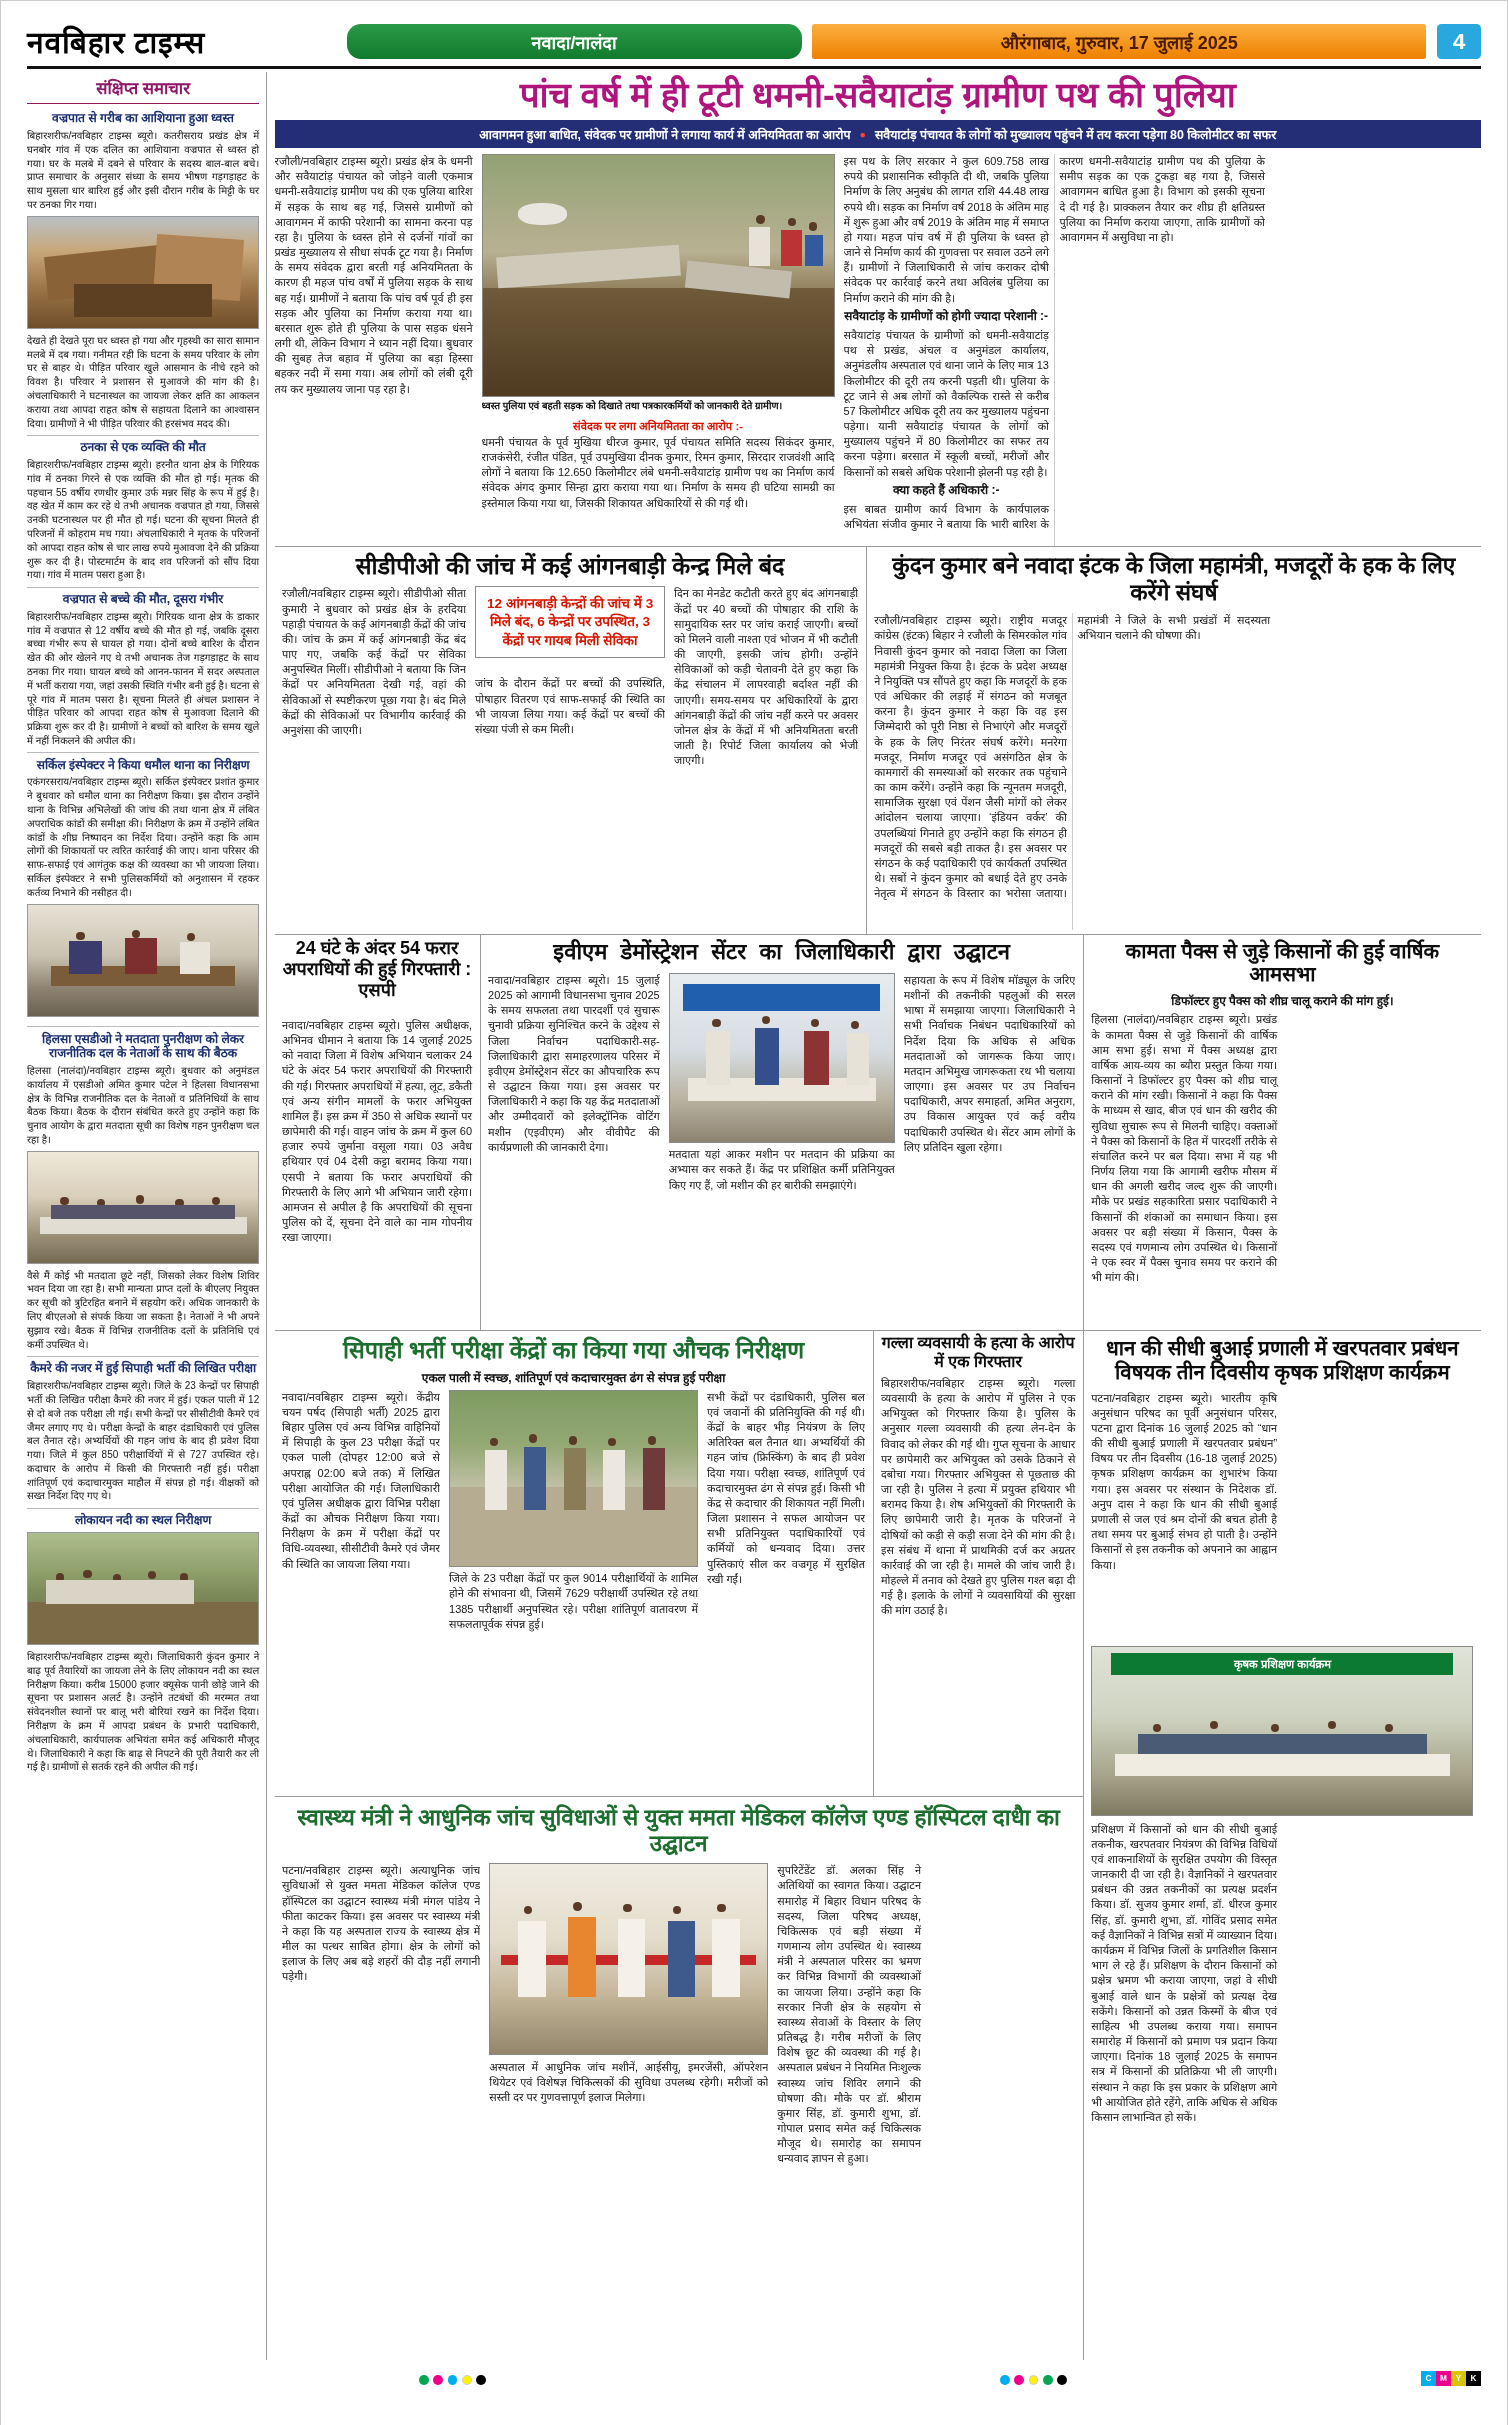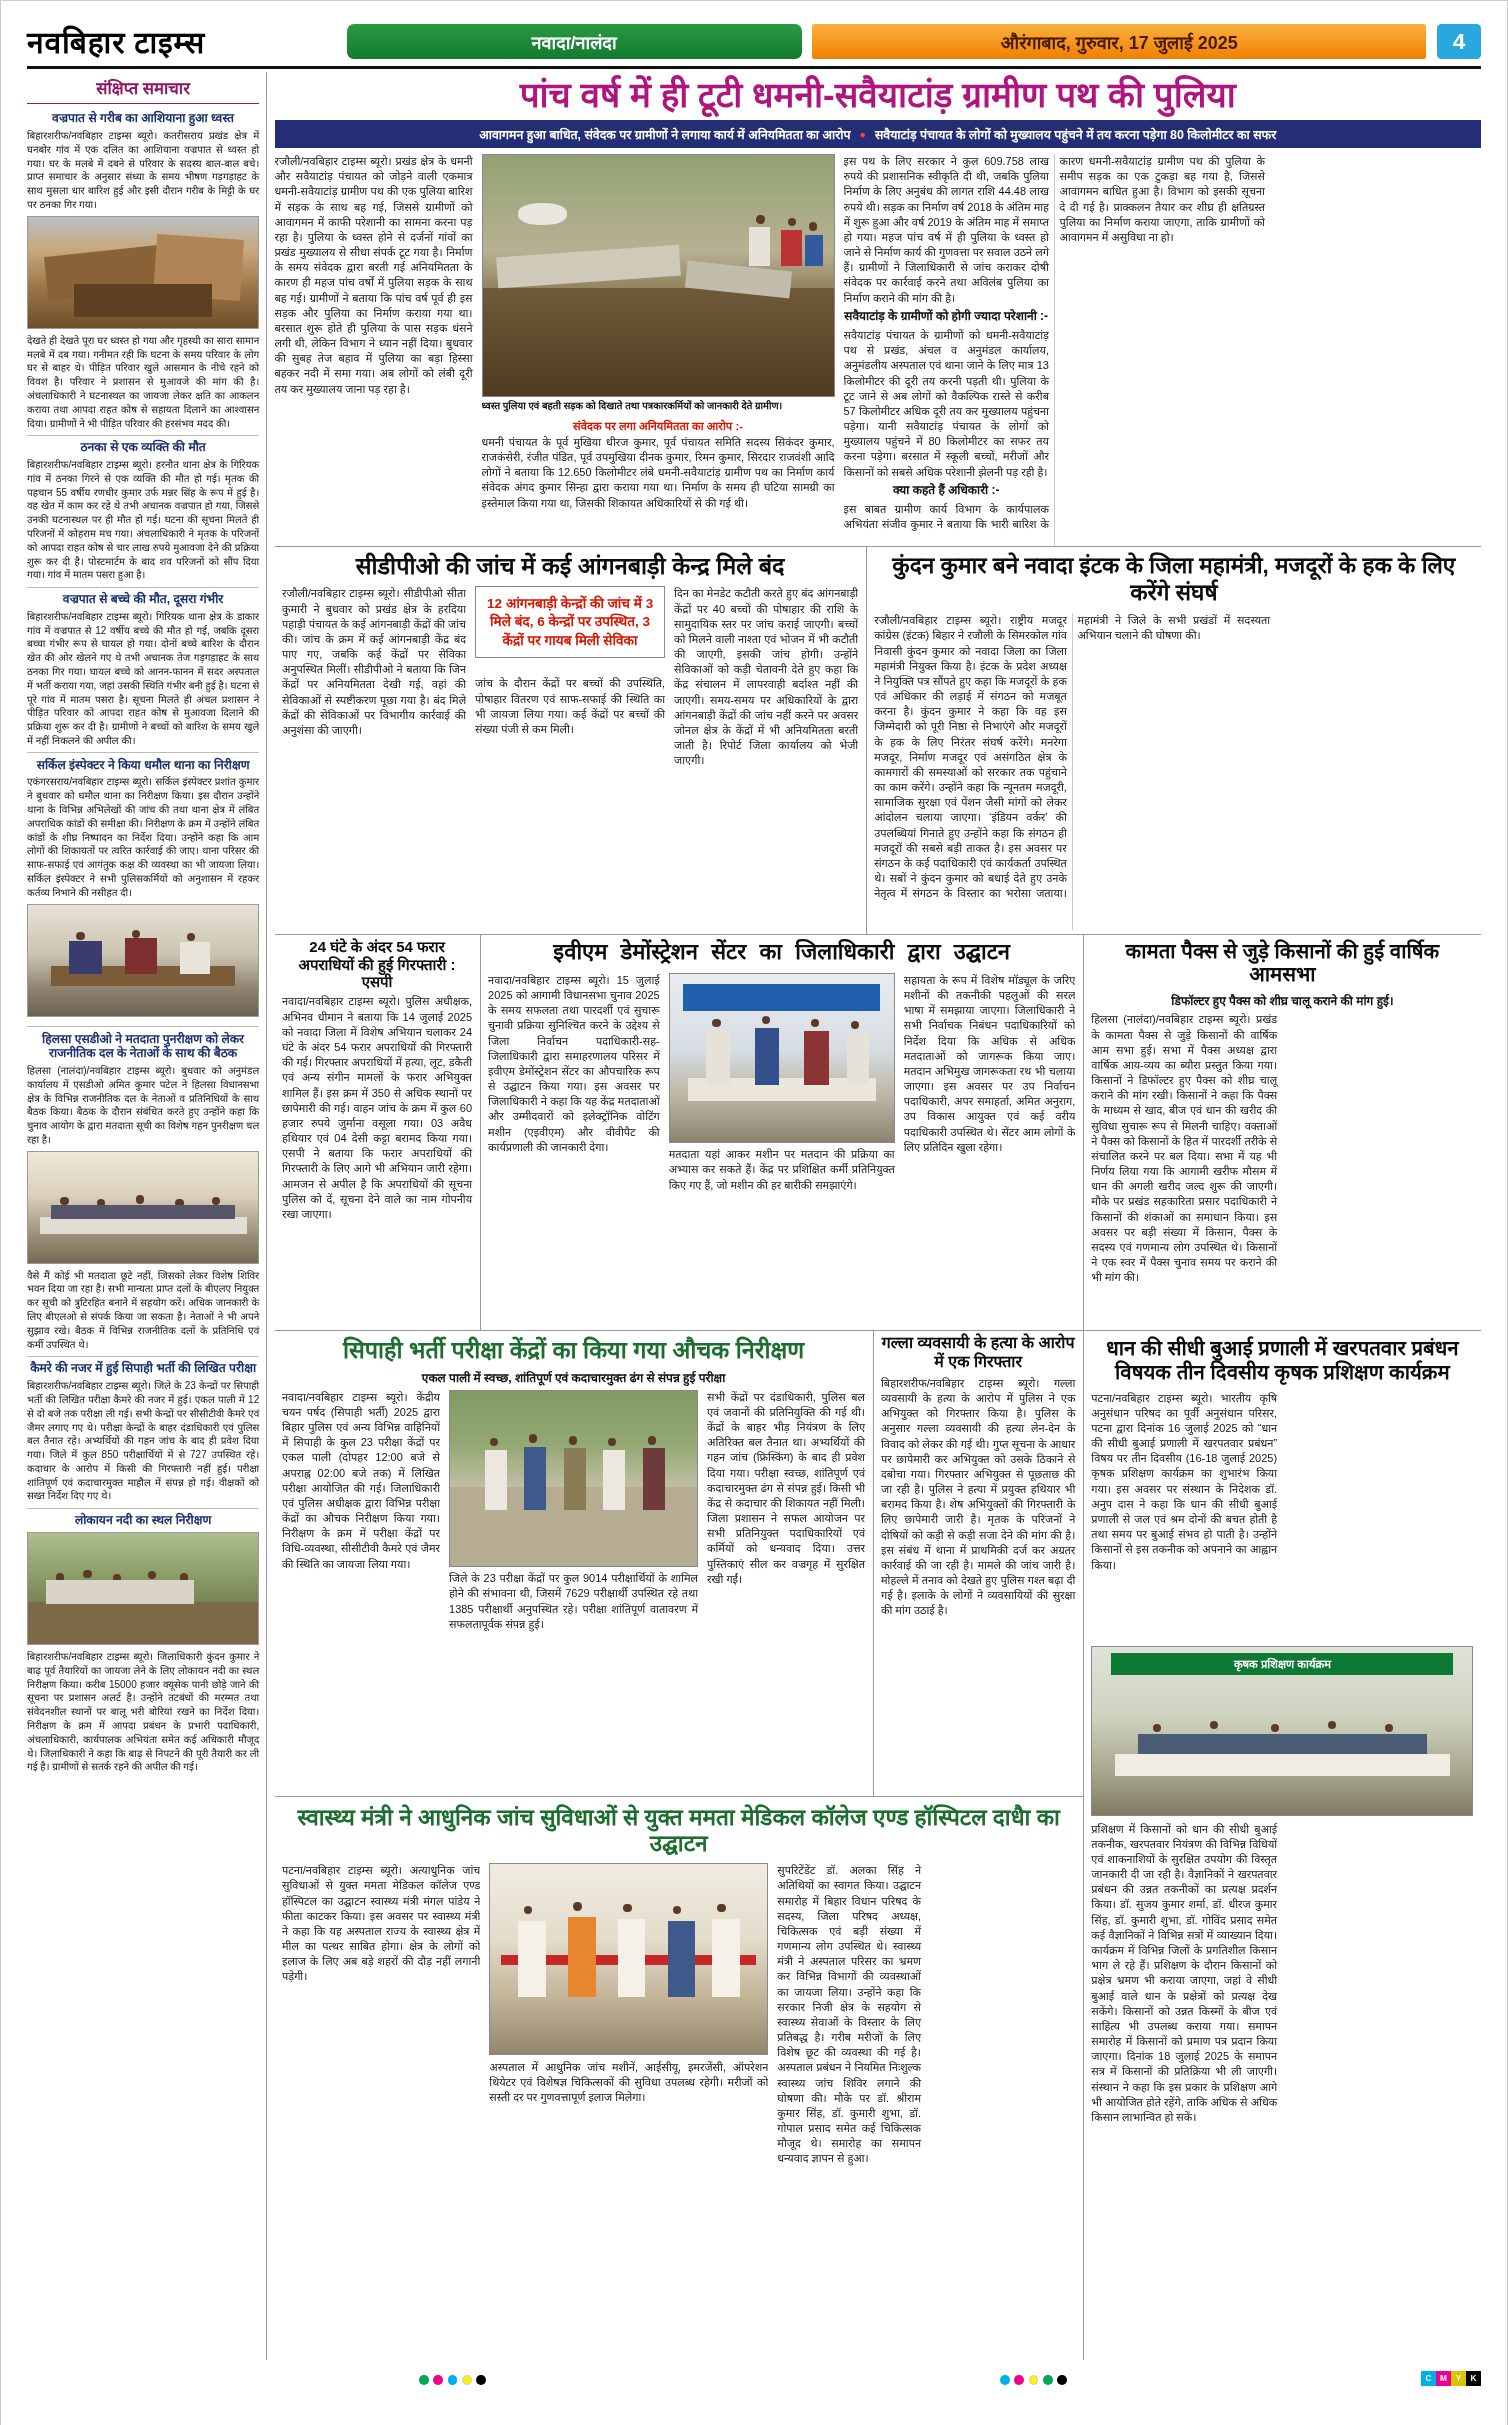--- a/index.html
+++ b/index.html
@@ -3,21 +3,21 @@
 <meta charset="utf-8">
 <style>
   * { box-sizing: border-box; margin: 0; padding: 0; }
   html,body { background:#fff; }
   body { font-family:"Liberation Sans","DejaVu Sans",sans-serif; color:#111; }
   .page { position:relative; width:1508px; height:2426px; background:#fff; border:0.8px solid #ccc; padding:21px 26px 7.5px; overflow:hidden; }
 
   
   .hdr { display:flex; align-items:center; gap:10.6px; height:39px; }
   .masthead { width:309px; font-size:30px; font-weight:bold; letter-spacing:0.8px; color:#000; }
-  .edition-bar { flex:1; background:linear-gradient(180deg,#2a9a46,#117a2e); color:#fff; font-weight:bold; font-size:18px; text-align:center; padding:5.3px 0; border-radius:7px; }
+  .edition-bar { flex:1; background:linear-gradient(180deg,#2a9a46,#117a2e); color:#fff; font-weight:bold; font-size:18px; text-align:center; padding:5.3px 0; border-radius:14px; }
   .date-bar { flex:1.35; background:linear-gradient(180deg,#fbb040,#ef8000); color:#4a1a00; font-weight:bold; font-size:18px; text-align:center; padding:5.3px 0; border-radius:2.3px; }
   .pageno { width:44px; height:35px; background:#29a8e0; color:#fff; font-size:22.6px; font-weight:bold; display:flex; align-items:center; justify-content:center; border-radius:4.5px; }
   .hdr-rule { margin-top:4.5px; height:3.8px; border-top:2.3px solid #111; border-bottom:0.8px solid #111; }
 
   
   .content { display:flex; height:2288px; margin-top:3px; }
   .briefs { width:240px; border-right:0.8px solid #999; padding:1.5px 6.8px 0 0; overflow:hidden; }
   .main { flex:1; display:flex; flex-direction:column; padding-left:7.5px; overflow:hidden; }
 
   
@@ -60,21 +60,21 @@
   .ang-c { flex:1; overflow:hidden; }
   .ang-mid { width:190px; display:flex; flex-direction:column; gap:18px; overflow:hidden; }
   .inset { border:1.1px solid #8a8a8a; padding:7.5px 6px; color:#d81600; font-weight:bold; font-size:13.6px; text-align:center; line-height:1.35; }
 
   .intuc { flex:1; }
   .intuc-hl { font-size:22.6px; padding:3px 7.5px 7.5px; }
   .cols3 { flex:1; column-count:3; column-gap:10.6px; column-rule:0.8px solid #ccc; column-fill:auto; overflow:hidden; }
   .cols2 { flex:1; column-count:2; column-gap:10.6px; column-rule:0.8px solid #ccc; column-fill:auto; overflow:hidden; }
 
   .arrests { width:17%; }
-  .arrests .hl { font-size:15px; margin-bottom:4px; }
+  .arrests .hl { font-size:18px; margin-bottom:17px; }
   .evm { width:50%; }
   .evm-hl { font-size:22px; padding:3px 0 6px;font-family:Liberation Mono, monospace; }
   .evm-body { flex:1; display:flex; gap:9px; overflow:hidden; }
   .evm-mid { width:226px; display:flex; flex-direction:column; overflow:hidden; }
   .pacs { flex:1; }
   .pacs-hl { font-size:20.4px; padding:1.5px 0 3px; }
 
   .b4-left { width:67%; display:flex; flex-direction:column; overflow:hidden; }
   .b4-top { height:466px; display:flex; border-bottom:0.8px solid #999; overflow:hidden; }
   .sipahi { flex:3; }

